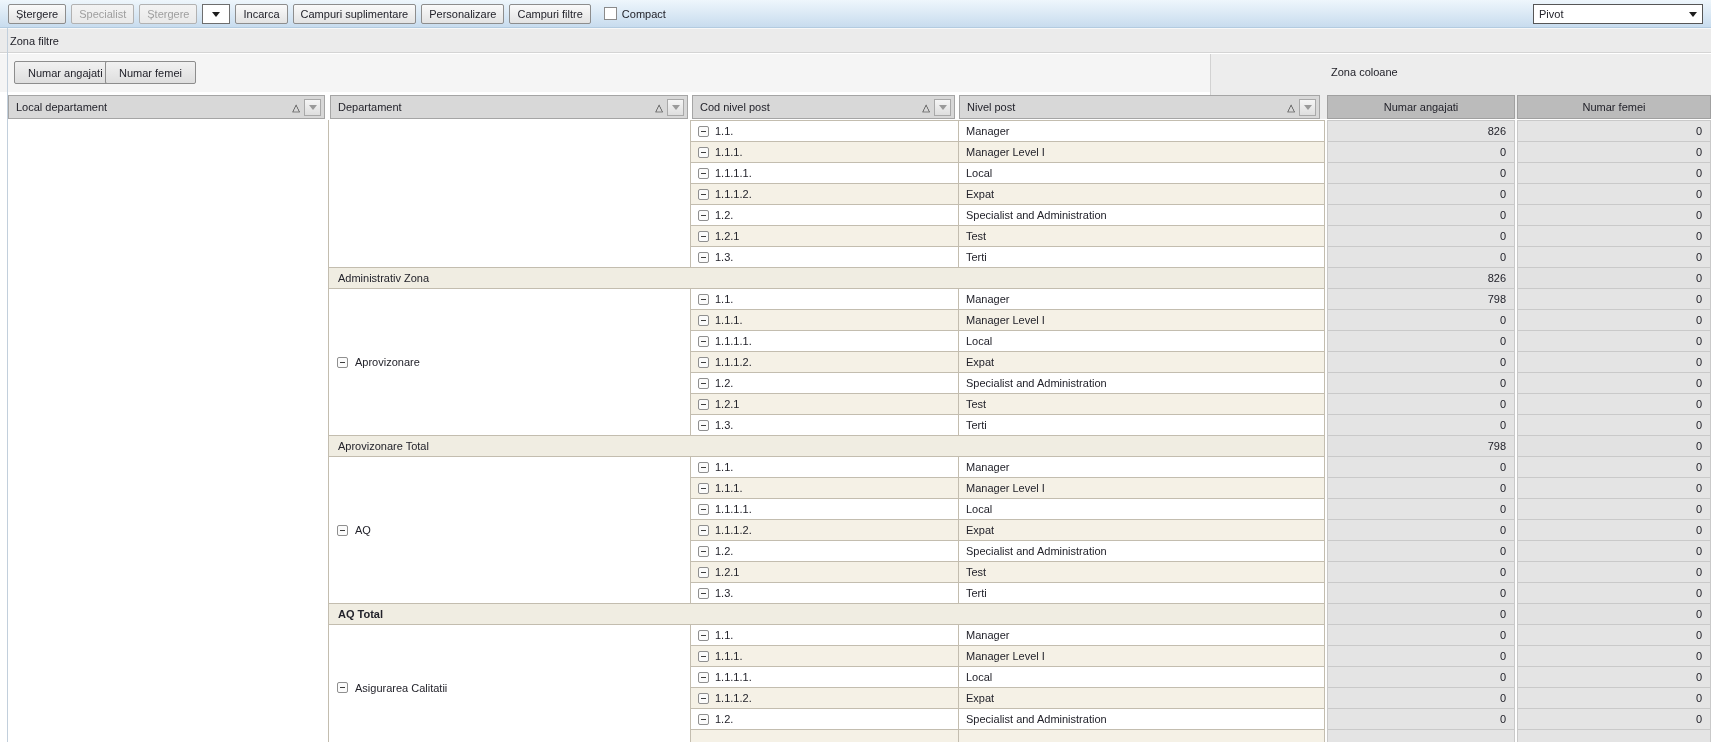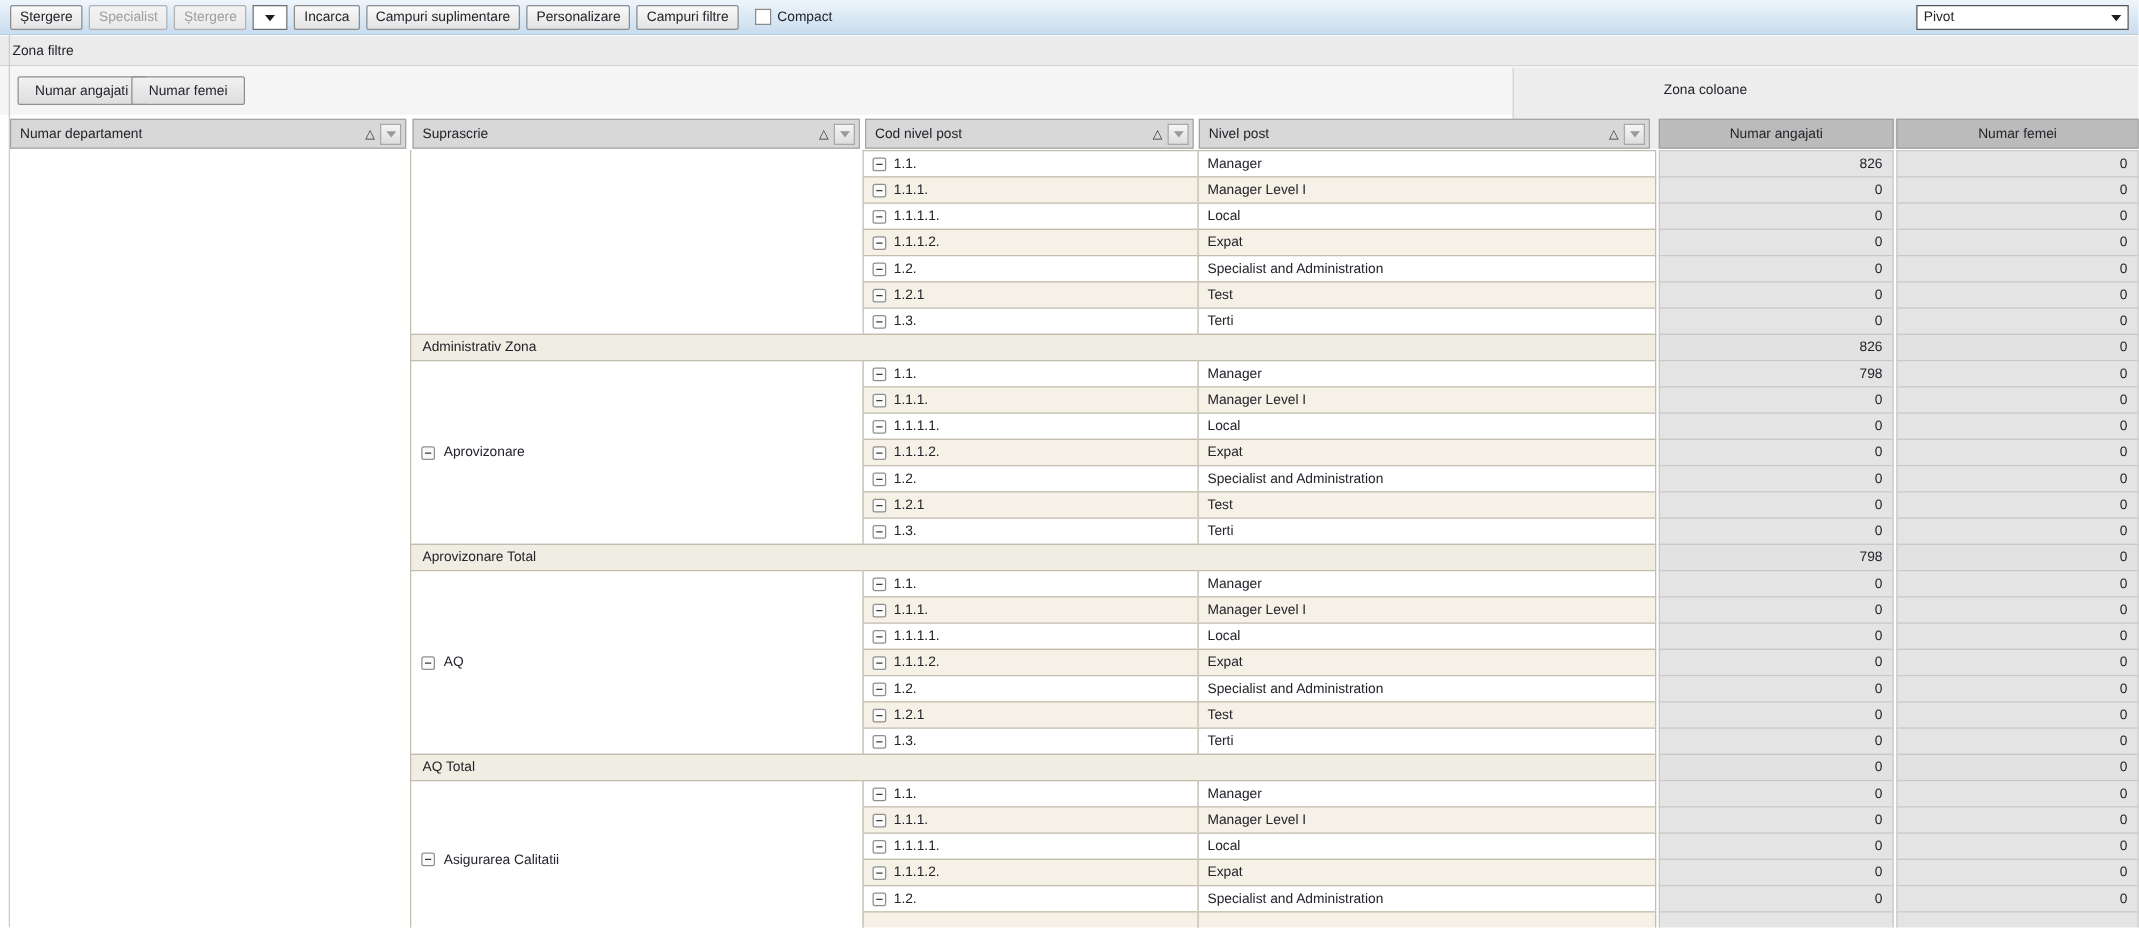--- a/index.html
+++ b/index.html
@@ -97,28 +97,28 @@
     <div class="chip" style="left:14px">Numar angajati</div>
     <div class="chip" style="left:105px">Numar femei</div>
   </div>
 
   <div class="col-zone">
     <span class="lbl">Zona coloane</span>
   </div>
   <div class="win-edge"></div>
 
   <div class="hdr" style="left:8px;width:317px">
-    <span class="hlbl">Numar departament</span>
+    <span class="hlbl">Local departament</span>
     <span class="sort-glyph">△</span>
     <span class="ddbtn">
         <span class="tri"></span>
       </span>
   </div>
   <div class="hdr" style="left:330px;width:358px">
-    <span class="hlbl">Suprascrie</span>
+    <span class="hlbl">Departament</span>
     <span class="sort-glyph">△</span>
     <span class="ddbtn">
         <span class="tri"></span>
       </span>
   </div>
   <div class="hdr" style="left:692px;width:263px">
     <span class="hlbl">Cod nivel post</span>
     <span class="sort-glyph">△</span>
     <span class="ddbtn">
         <span class="tri"></span>
@@ -439,21 +439,21 @@
           <div class="" style="display: inline;">Terti</div>
         </div>
         <div class="cell val" style="left: 1327px; width: 188px; top: 126px; height: 22px;">
           <div class="" style="display: inline;">0</div>
         </div>
         <div class="cell val" style="left: 1517px; width: 194px; top: 126px; height: 22px;">
           <div class="" style="display: inline;">0</div>
         </div>
       </div>
       <div class="trow" style="top: 483px; height: 22px;">
-        <div class="cell band" style="left: 328px; width: 997px; top: 0px; height: 22px;">
+        <div class="cell band" style="left: 328px; width: 997px; top: 0px; height: 22px; font-weight: bold;">
           <div class="" style="display: inline;">AQ Total</div>
         </div>
         <div class="cell tval" style="left: 1327px; width: 188px; top: 0px; height: 22px;">
           <div class="" style="display: inline;">0</div>
         </div>
         <div class="cell tval" style="left: 1517px; width: 194px; top: 0px; height: 22px;">
           <div class="" style="display: inline;">0</div>
         </div>
       </div>
       <div class="section" style="top: 504px; height: 127px;">

